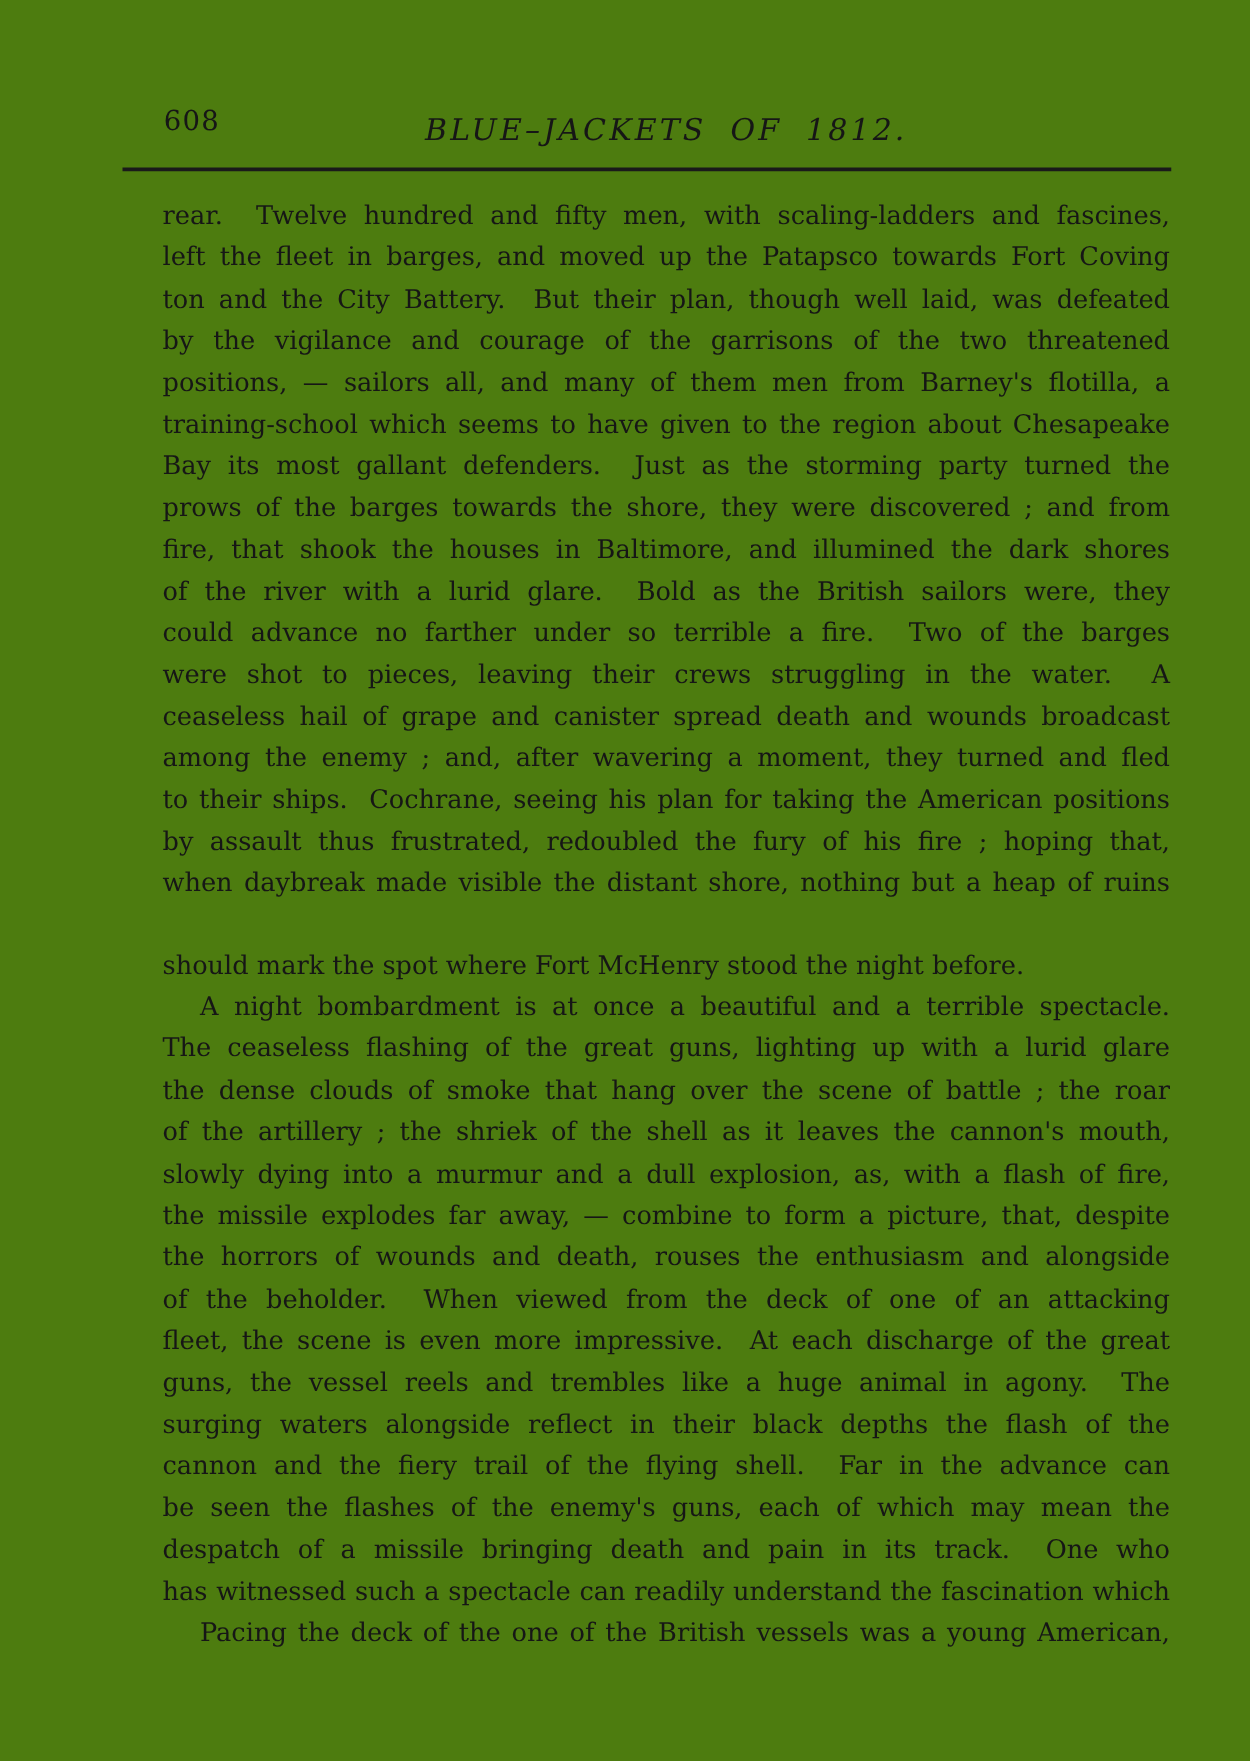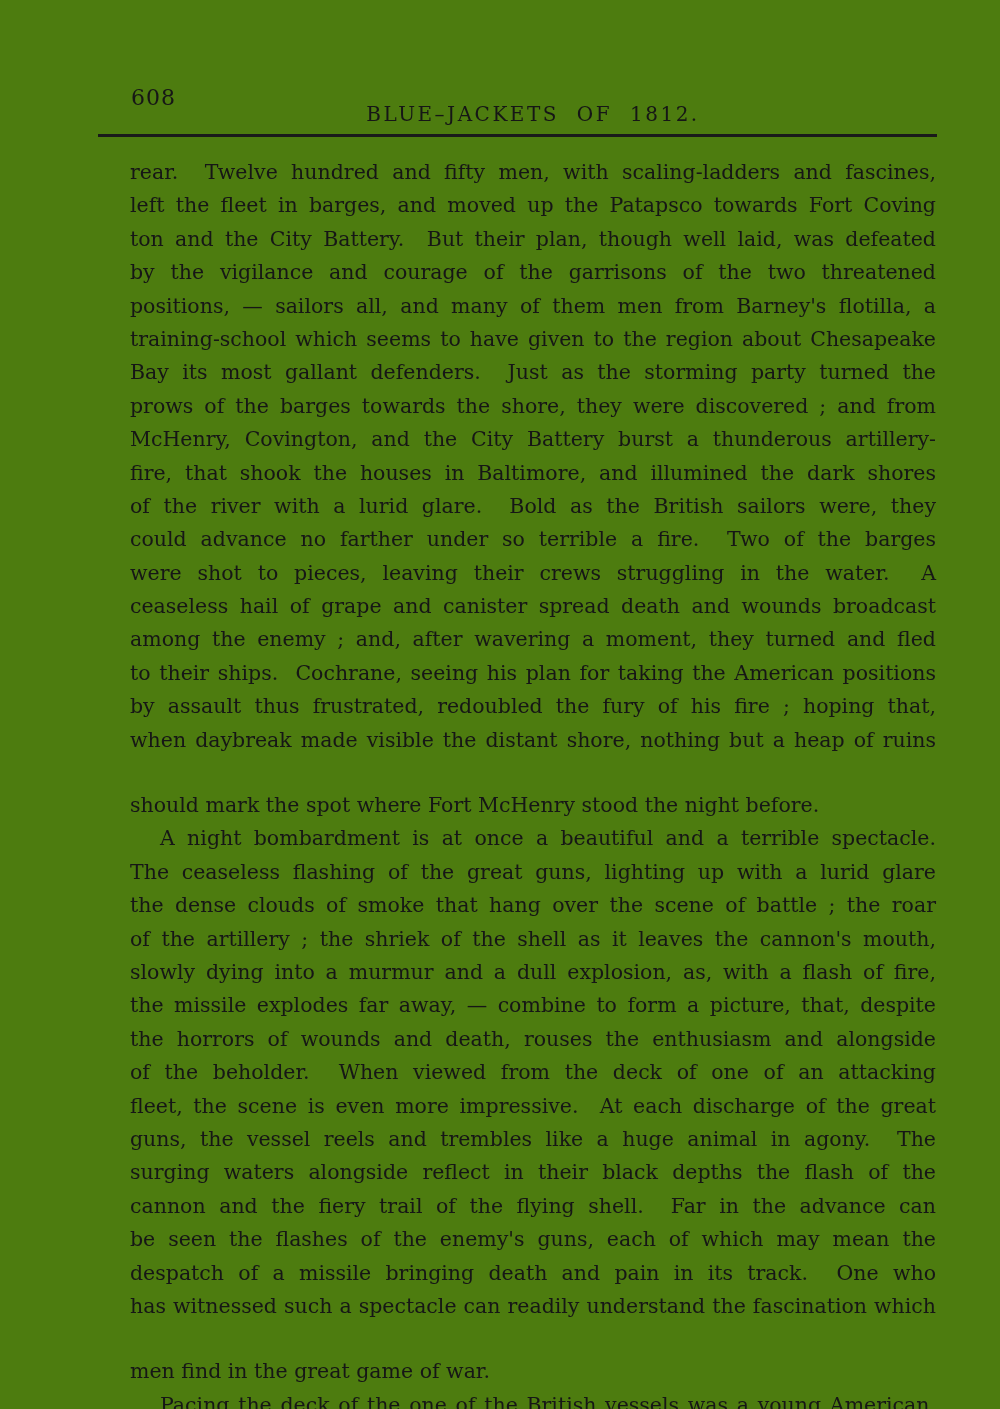--- a/index.html
+++ b/index.html
@@ -19,26 +19,27 @@
   .pagenum {
     position: absolute;
     left: 131px;
     top: 85px;
     font-size: 22px;
     letter-spacing: 1px;
   }
   .running-title {
     position: absolute;
     left: 533px;
-    top: 102px;
+    top: 90px;
     transform: translateX(-50%);
-    font-size: 20px;
+    font-size: 24px;
     letter-spacing: 2.5px;
     word-spacing: 9px;
     white-space: nowrap;
+    font-style: italic;
   }
   .header-rule {
     position: absolute;
     left: 98px;
     top: 134px;
     width: 839px;
     height: 3px;
     background: #1a1a1a;
   }
   .textcol {
@@ -76,21 +77,20 @@
   <div class="textcol" id="textcol">
       <div class="para">
         <div class="line">rear.  Twelve hundred and fifty men, with scaling-ladders and fascines,</div>
         <div class="line">left the fleet in barges, and moved up the Patapsco towards Fort Coving</div>
         <div class="line">ton and the City Battery.  But their plan, though well laid, was defeated</div>
         <div class="line">by the vigilance and courage of the garrisons of the two threatened</div>
         <div class="line">positions, — sailors all, and many of them men from Barney's flotilla, a</div>
         <div class="line">training-school which seems to have given to the region about Chesapeake</div>
         <div class="line">Bay its most gallant defenders.  Just as the storming party turned the</div>
         <div class="line">prows of the barges towards the shore, they were discovered ; and from</div>
-        <div class="line">McHenry, Covington, and the City Battery burst a thunderous artillery-</div>
         <div class="line">fire, that shook the houses in Baltimore, and illumined the dark shores</div>
         <div class="line">of the river with a lurid glare.  Bold as the British sailors were, they</div>
         <div class="line">could advance no farther under so terrible a fire.  Two of the barges</div>
         <div class="line">were shot to pieces, leaving their crews struggling in the water.  A</div>
         <div class="line">ceaseless hail of grape and canister spread death and wounds broadcast</div>
         <div class="line">among the enemy ; and, after wavering a moment, they turned and fled</div>
         <div class="line">to their ships.  Cochrane, seeing his plan for taking the American positions</div>
         <div class="line">by assault thus frustrated, redoubled the fury of his fire ; hoping that,</div>
         <div class="line">when daybreak made visible the distant shore, nothing but a heap of ruins</div>
         <div class="line no-just">should mark the spot where Fort McHenry stood the night before.</div>
@@ -104,19 +104,18 @@
         <div class="line">the missile explodes far away, — combine to form a picture, that, despite</div>
         <div class="line">the horrors of wounds and death, rouses the enthusiasm and alongside</div>
         <div class="line">of the beholder.  When viewed from the deck of one of an attacking</div>
         <div class="line">fleet, the scene is even more impressive.  At each discharge of the great</div>
         <div class="line">guns, the vessel reels and trembles like a huge animal in agony.  The</div>
         <div class="line">surging waters alongside reflect in their black depths the flash of the</div>
         <div class="line">cannon and the fiery trail of the flying shell.  Far in the advance can</div>
         <div class="line">be seen the flashes of the enemy's guns, each of which may mean the</div>
         <div class="line">despatch of a missile bringing death and pain in its track.  One who</div>
         <div class="line">has witnessed such a spectacle can readily understand the fascination which</div>
-        <div class="line no-just">men find in the great game of war.</div>
       </div>
       <div class="para">
         <div class="line indent">Pacing the deck of the one of the British vessels was a young American,</div>
       </div>
     </div>
 </div>
 
 </body></html>

